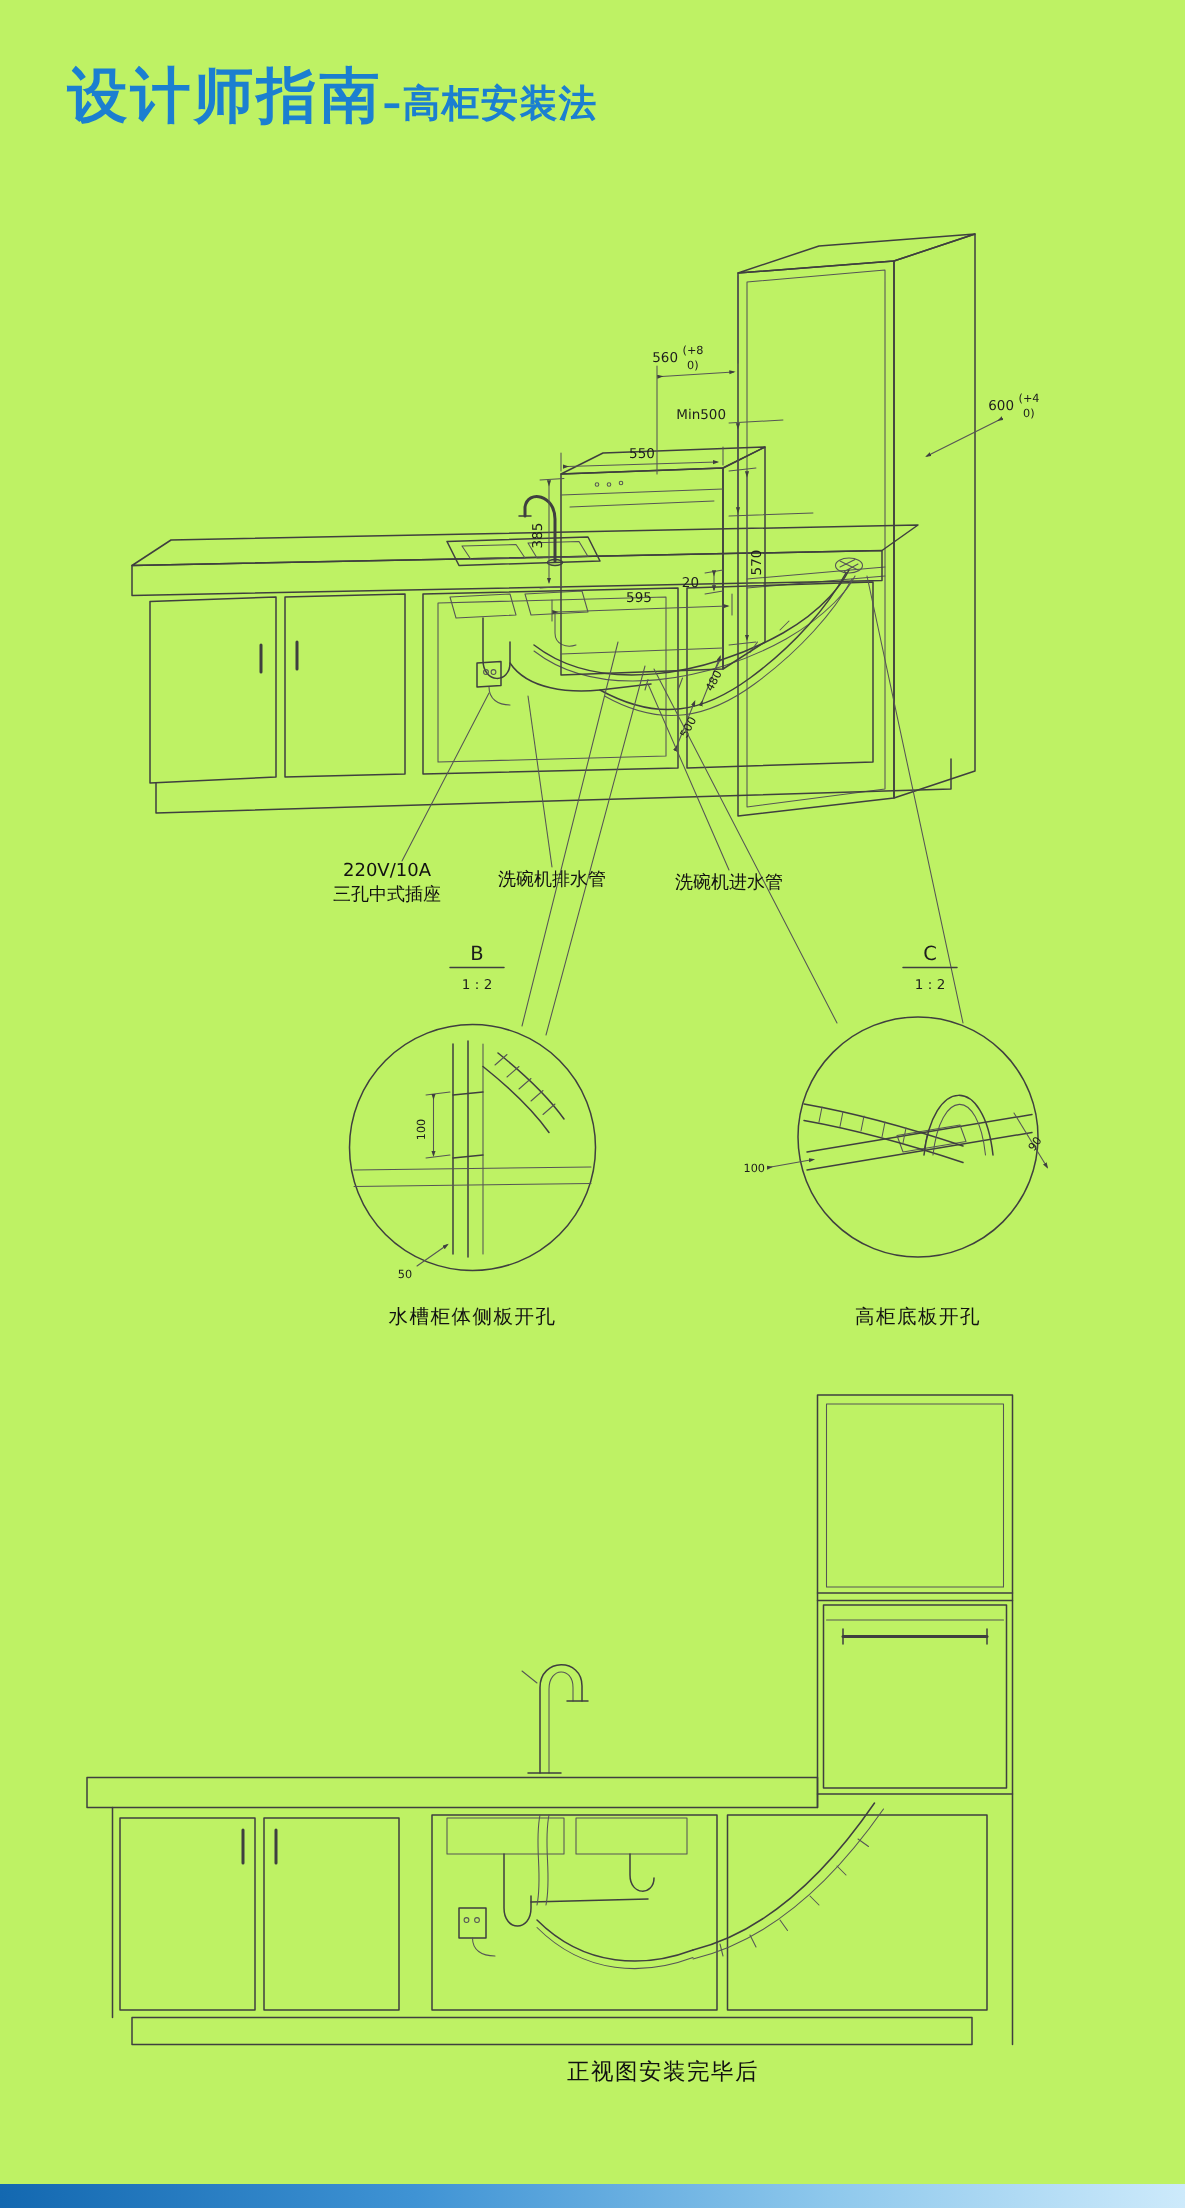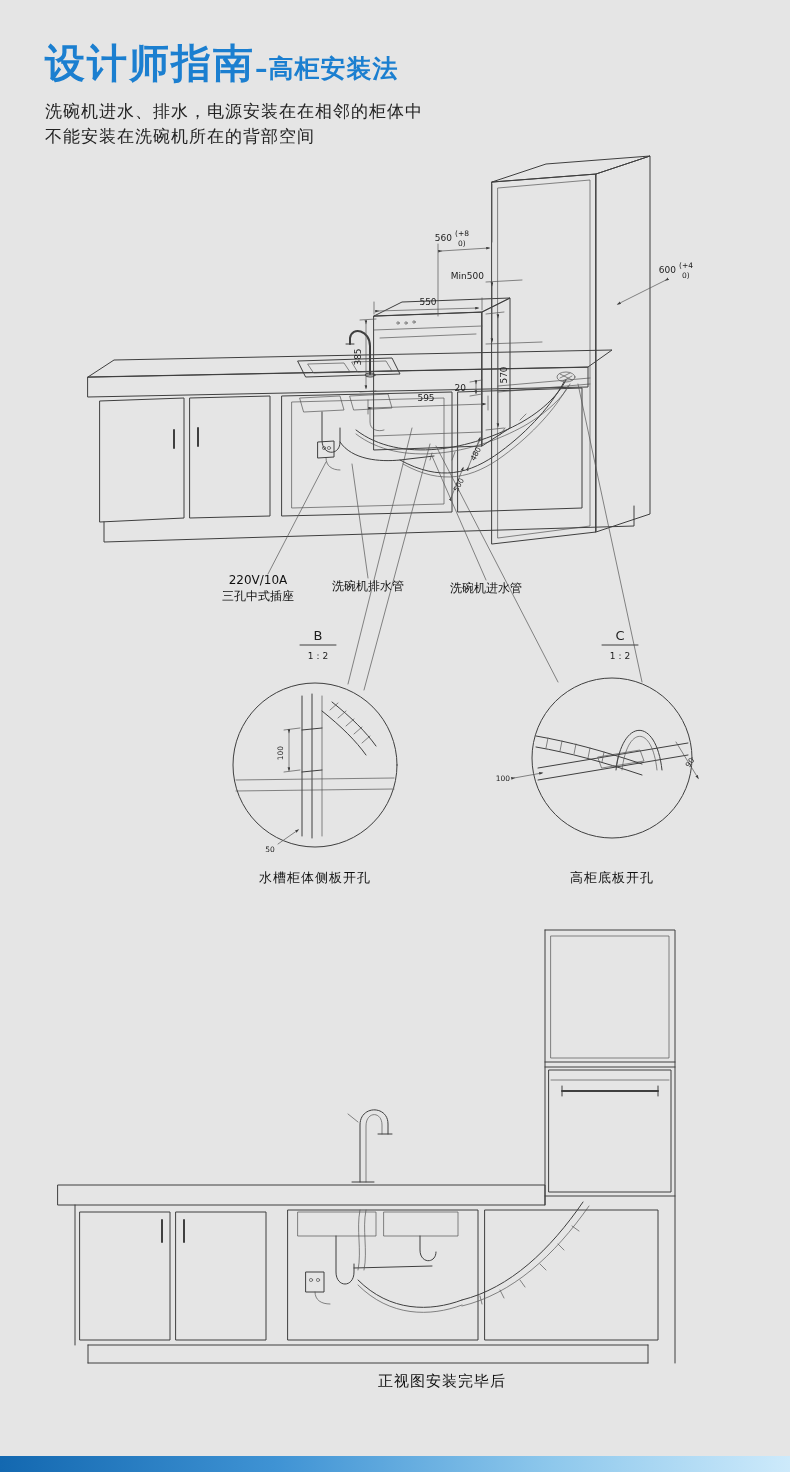--- a/index.html
+++ b/index.html
@@ -1,16 +1,16 @@
 <!DOCTYPE html>
 <html><head>
 <meta charset="utf-8">
 <style>
   html,body{margin:0;padding:0;background:#fff;}
-  .page{position:relative;width:790px;height:1472px;background:#e5e5e5;overflow:hidden;
+  .page{position:relative;width:790px;height:1472px;background:#bef264;overflow:hidden;
         font-family:"DejaVu Sans","Liberation Sans",sans-serif;}
   .header{position:absolute;left:45px;top:36px;width:700px;}
   .title-line{white-space:nowrap;}
   .title-main{font-size:40px;font-weight:bold;color:#1b7fd0;letter-spacing:2px;}
   .title-suffix{font-size:25px;font-weight:bold;color:#1b7fd0;letter-spacing:1px;}
   .desc{margin-top:8px;font-size:17px;color:#222;line-height:1.45;letter-spacing:1px;}
   svg{position:absolute;left:0;}
   #top-svg{top:130px;}
   #bottom-svg{top:920px;}
   .ln{fill:none;stroke:#3f3f3f;stroke-width:1;stroke-linejoin:round;stroke-linecap:round;}
@@ -27,24 +27,20 @@
 </style>
 </head>
 <body>
 
 <div class="page">
 
   <div class="header">
     <div class="title-line">
       <span class="title-main">设计师指南</span><span class="title-suffix">–高柜安装法</span>
     </div>
-    <div class="desc">
-      <div>洗碗机进水、排水，电源安装在在相邻的柜体中</div>
-      <div>不能安装在洗碗机所在的背部空间</div>
-    </div>
   </div>
 
   <svg id="top-svg" width="790" height="770" viewBox="0 0 790 770">
     <defs>
       <marker id="arr" markerWidth="8" markerHeight="8" refX="4" refY="2" orient="auto">
         <path d="M0,0 L6,2 L0,4 Z" fill="#3f3f3f"></path>
       </marker>
     </defs>
 
     <g>

